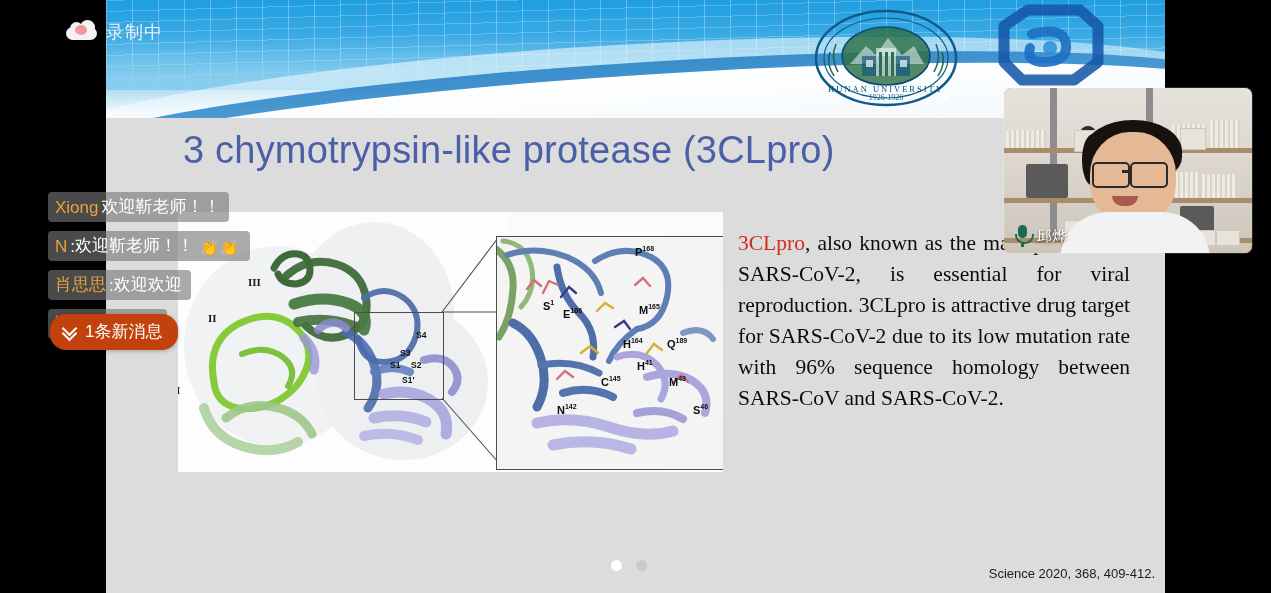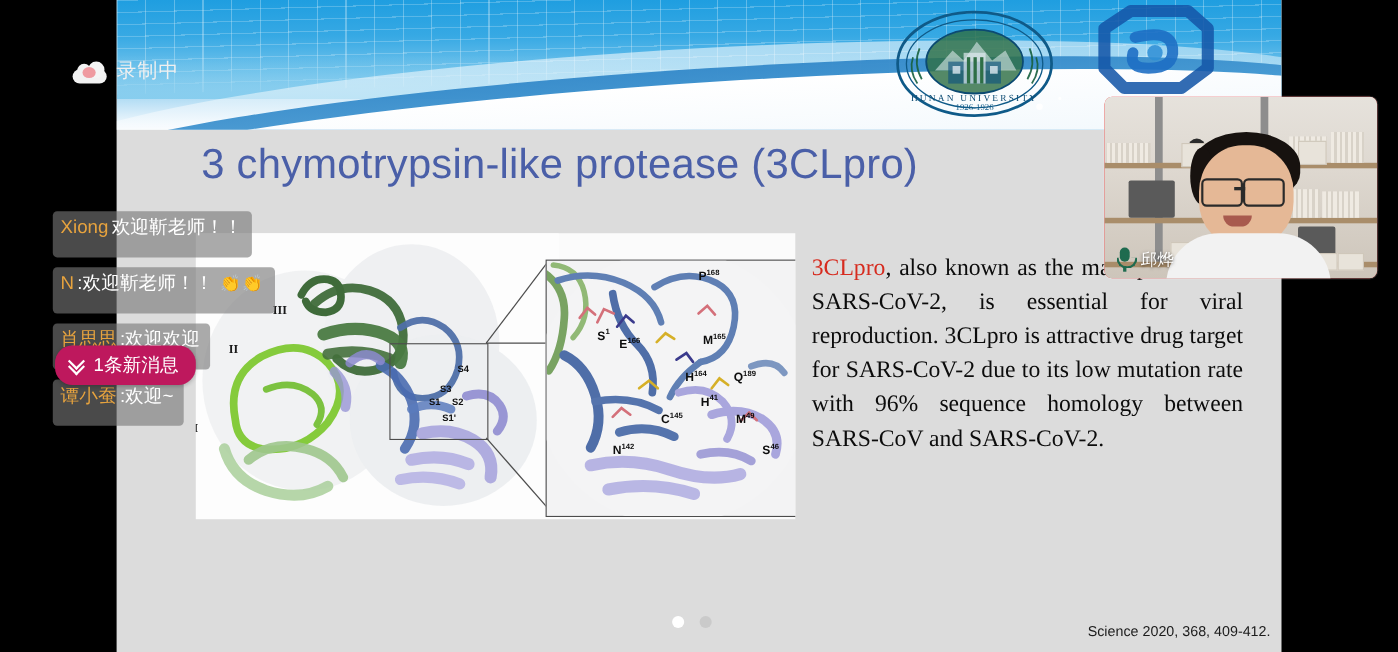--- a/index.html
+++ b/index.html
@@ -1,20 +1,20 @@
 <!DOCTYPE html>
 <html><head>
 <meta charset="utf-8">
 <style>
   html,body{margin:0;padding:0;background:#000;}
   body{width:1271px;height:593px;overflow:hidden;font-family:"Liberation Sans",sans-serif;}
   #app{position:relative;width:1271px;height:593px;background:#000;overflow:hidden;}
 
   
-  .rec{position:absolute;left:66px;top:52px;display:flex;align-items:flex-end;gap:9px;z-index:40;}
+  .rec{position:absolute;left:66px;top:20px;display:flex;align-items:flex-start;gap:9px;z-index:40;}
   .cloud{position:relative;width:31px;height:20px;}
   .cloud .c-main{position:absolute;left:0;bottom:0;width:31px;height:13px;background:#f2f2f2;border-radius:7px;}
   .cloud .c-b1{position:absolute;left:4px;top:2px;width:13px;height:13px;background:#f2f2f2;border-radius:50%;}
   .cloud .c-b2{position:absolute;left:14px;top:0px;width:15px;height:15px;background:#f4f4f4;border-radius:50%;}
   .cloud .c-dot{position:absolute;left:9px;top:5px;width:12px;height:10px;background:#ef9aa0;border-radius:50%;}
   .rec-label{color:#f0f0f0;font-size:18px;letter-spacing:1px;}
 
   
   .slide{position:absolute;left:106px;top:0;width:1059px;height:593px;background:#dcdcdc;overflow:hidden;}
 
@@ -65,28 +65,28 @@
   .citation{position:absolute;right:10px;bottom:10px;text-align:right;
     font-family:"Liberation Sans",sans-serif;font-size:13px;color:#1c1c1c;line-height:18px;margin-top:44px;}
 
   
   .dots{position:absolute;left:505px;bottom:22px;display:flex;gap:14px;align-items:center;}
   .dot{width:11px;height:11px;border-radius:50%;background:#ffffff;}
   .dot.off{background:#cacaca;}
 
   
   .chat{position:absolute;left:48px;top:192px;z-index:50;width:260px;}
-  .msg{display:inline-flex;align-items:center;background:rgba(120,120,120,.62);
-    border-radius:4px;padding:3px 9px 16px 7px;margin-bottom:9px;max-width:250px;
+  .msg{display:inline-flex;align-items:flex-end;background:rgba(120,120,120,.62);
+    border-radius:4px;padding:3px 9px 4px 7px;margin-bottom:9px;max-width:250px;
     font-size:17px;color:#fff;white-space:nowrap;font-family:"Liberation Sans",sans-serif;}
   .msg .who{color:#e7a33e;margin-right:3px;}
   .msg .txt{color:#ffffff;}
   .emoji{font-size:15px;margin-left:6px;letter-spacing:2px;}
   .newmsg{position:absolute;left:2px;top:122px;display:inline-flex;align-items:center;gap:7px;
-    background:#be185d;color:#fff;border-radius:16px;padding:6px 16px 7px 13px;font-size:17px;
+    background:#c2410c;color:#fff;border-radius:16px;padding:6px 16px 7px 13px;font-size:17px;
     box-shadow:0 1px 4px rgba(0,0,0,.25);}
   .chev{display:inline-block;width:15px;height:15px;position:relative;}
   .chev:before,.chev:after{content:"";position:absolute;left:1px;width:9px;height:9px;
     border-right:2px solid #fff;border-bottom:2px solid #fff;transform:rotate(45deg);}
   .chev:before{top:-1px;}
   .chev:after{top:4px;}
 
   
   .video{position:absolute;left:1004px;top:88px;width:248px;height:165px;border-radius:7px;
     overflow:hidden;background:#ef4444;z-index:60;box-shadow:0 0 0 1px rgba(255,255,255,.15);}

